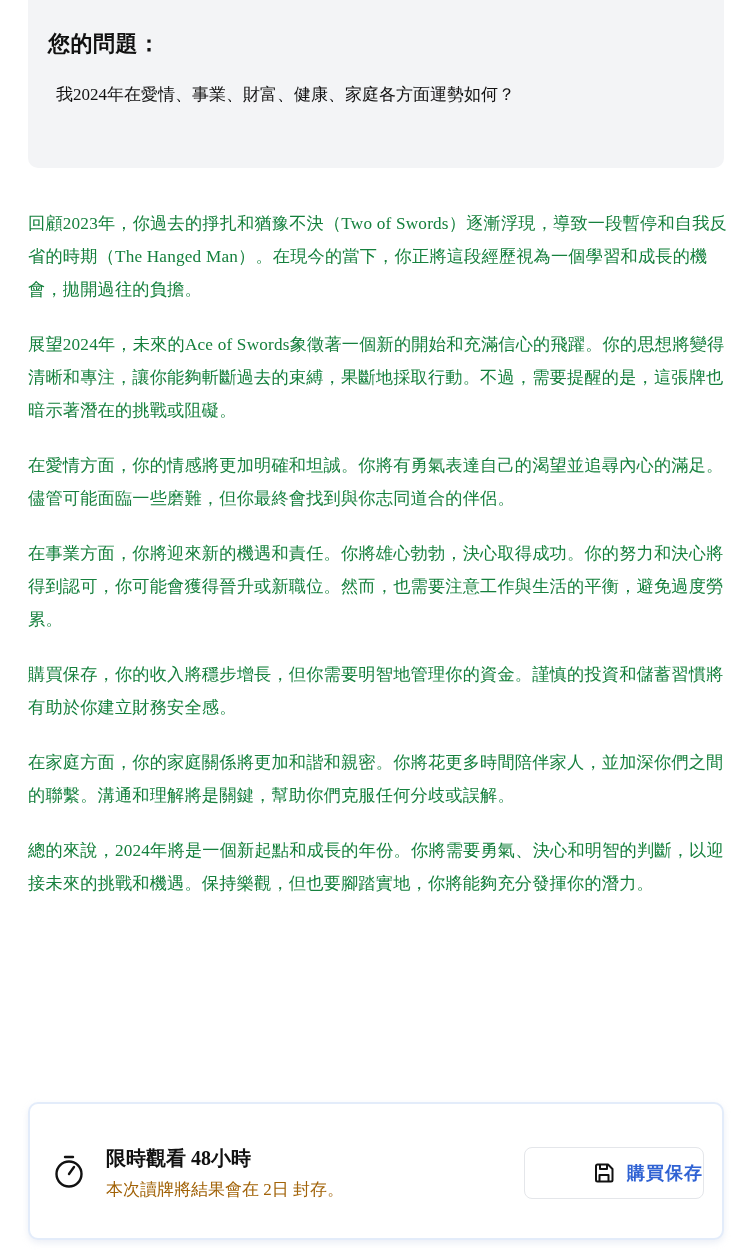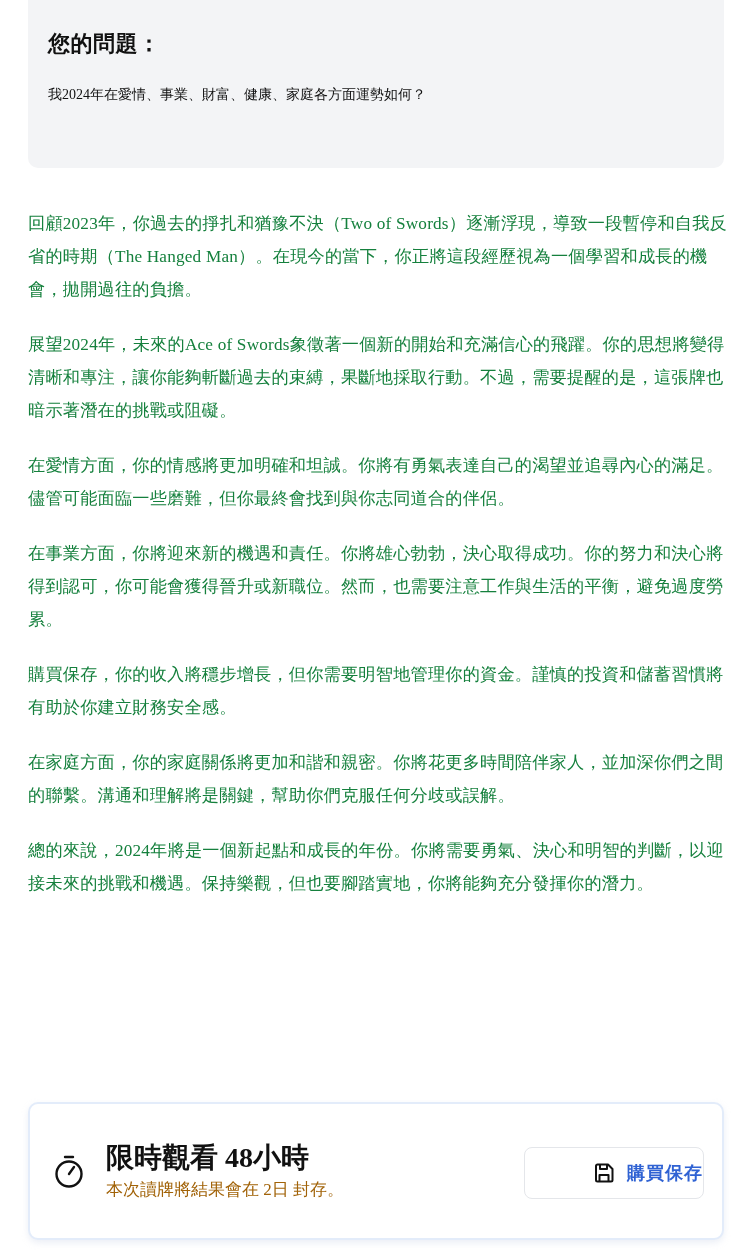--- a/index.html
+++ b/index.html
@@ -12,21 +12,21 @@
     padding: 16px 20px 0 20px;
   }
   .question-title {
     font-family: "Liberation Serif", serif;
     font-size: 22px; font-weight: bold; color: #111;
     line-height: 32px; letter-spacing: 0.5px; margin-top: 12px;
   }
   .question-text {
     margin-top: 22px;
     font-family: "Liberation Serif", serif;
-    font-size: 14px; color: #111; line-height: 26px;
+    font-size: 17px; color: #111; line-height: 26px; margin-left: 8px;
   }
 
   .reading {
     position: absolute; left: 28px; top: 207px; width: 700px;
   }
   .reading p {
     font-size: 17.2px; line-height: 33px; color: #15803d;
     letter-spacing: 0.2px;
     margin-bottom: 22px;
     font-family: Liberation Serif, serif;
@@ -36,21 +36,21 @@
     position: absolute; left: 28px; top: 1102px; width: 696px; height: 138px;
     border: 2px solid #e3ecfa; border-radius: 10px; background: #fff;
     box-shadow: 0 3px 6px rgba(200,210,230,0.35);
   }
   .timer-icon {
     position: absolute; left: 22px; top: 50px; width: 34px; height: 36px;
   }
   .timer-title {
     position: absolute; left: 76px; top: 40px;
     font-family: "Liberation Serif", serif;
-    font-size: 28px; font-weight: bold; color: #111; line-height: 28px;
+    font-size: 20px; font-weight: bold; color: #111; line-height: 28px;
   }
   .timer-sub {
     position: absolute; left: 76px; top: 74px;
     font-family: "Liberation Serif", serif;
     font-size: 17px; color: #a16207; line-height: 24px;
   }
   .save-button {
     position: absolute; left: 494px; top: 43px; width: 180px; height: 52px;
     border: 1.5px solid #e4e6ea; border-radius: 8px; background: #fff;
     display: flex; align-items: center; justify-content: flex-end; gap: 12px;

